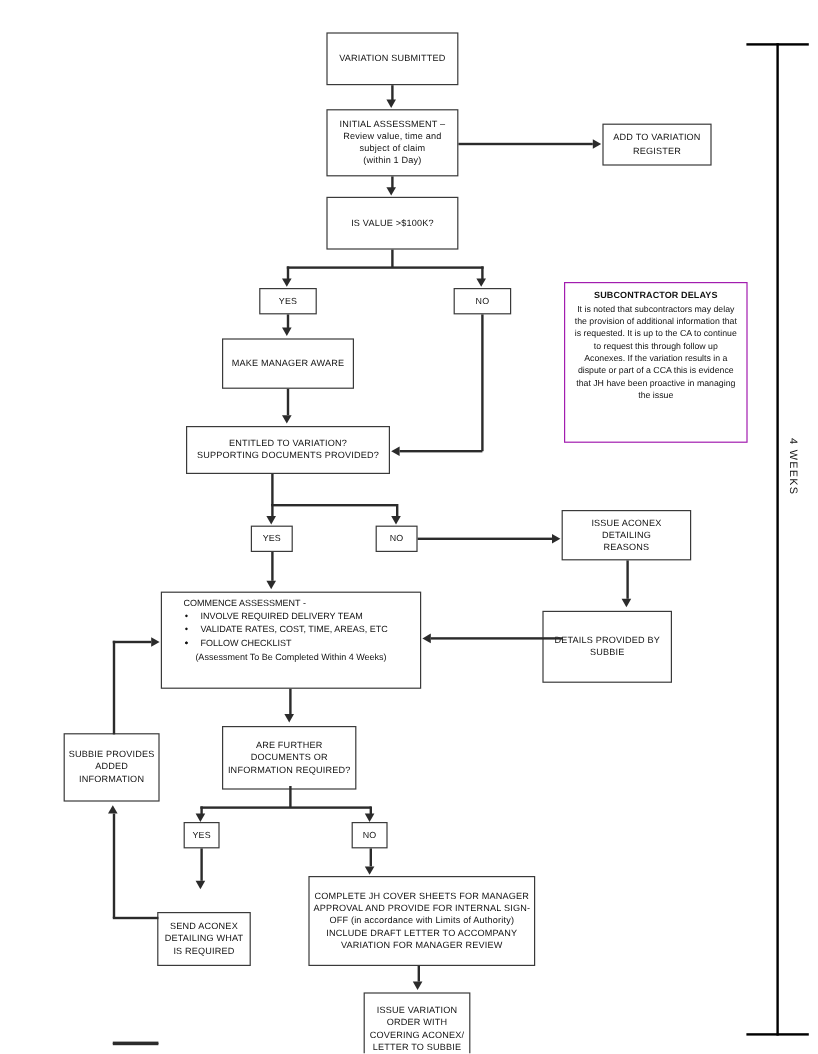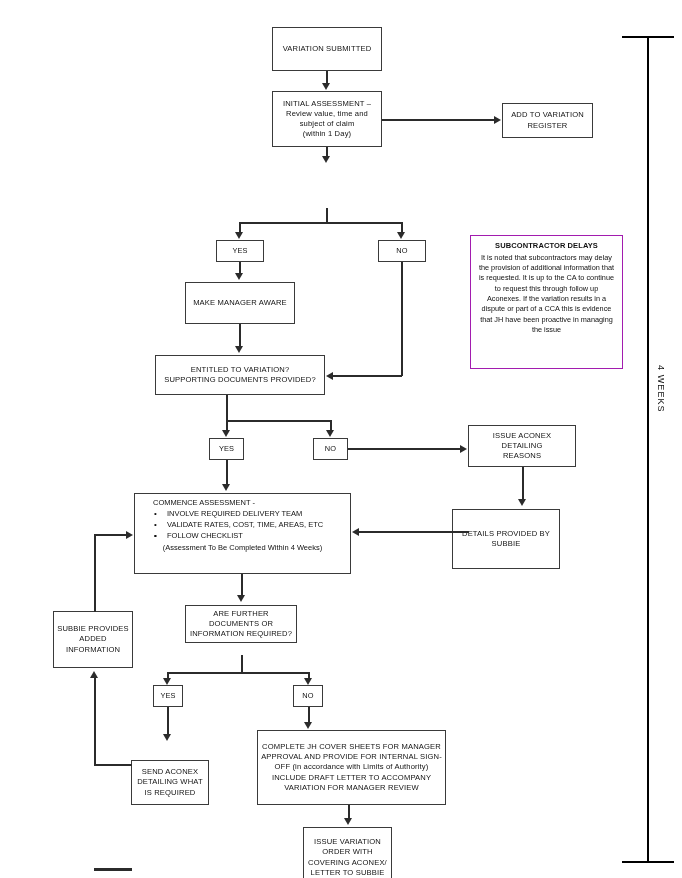--- a/index.html
+++ b/index.html
@@ -157,20 +157,23 @@
 Review value, time and
 subject of claim
 (within 1 Day)</span>
   </div>
 
   <div class="node" style="left:502px; top:103px; width:91px; height:35px;">
     <span class="txt">ADD TO VARIATION
 REGISTER</span>
   </div>
 
+  <div class="node" style="left:272px; top:164px; width:110px; height:44px;">
+    <span class="txt">IS VALUE &gt;$100K?</span>
+  </div>
 
   <div class="node small-node" style="left:216px; top:240px; width:48px; height:22px;">
     <span class="txt">YES</span>
   </div>
 
   <div class="node small-node" style="left:378px; top:240px; width:48px; height:22px;">
     <span class="txt">NO</span>
   </div>
 
   <div class="node" style="left:185px; top:282px; width:110px; height:42px;">
@@ -210,21 +213,21 @@
     </ul>
     <span class="assess-foot">(Assessment To Be Completed Within 4 Weeks)</span>
   </div>
 
   <div class="node" style="left:53px; top:611px; width:80px; height:57px;">
     <span class="txt">SUBBIE PROVIDES
 ADDED
 INFORMATION</span>
   </div>
 
-  <div class="node" style="left:185px; top:605px; width:112px; height:38px;">
+  <div class="node" style="left:185px; top:605px; width:112px; height:53px;">
     <span class="txt">ARE FURTHER
 DOCUMENTS OR
 INFORMATION REQUIRED?</span>
   </div>
 
   <div class="node small-node" style="left:153px; top:685px; width:30px; height:22px;">
     <span class="txt">YES</span>
   </div>
 
   <div class="node small-node" style="left:293px; top:685px; width:30px; height:22px;">

